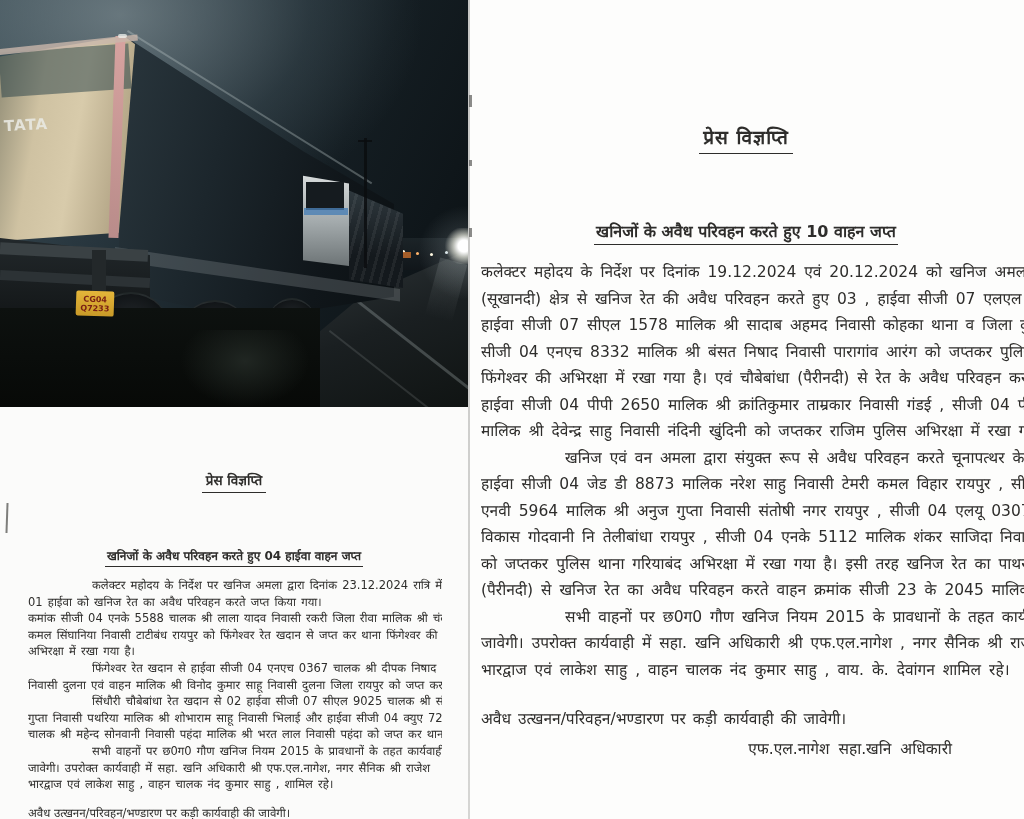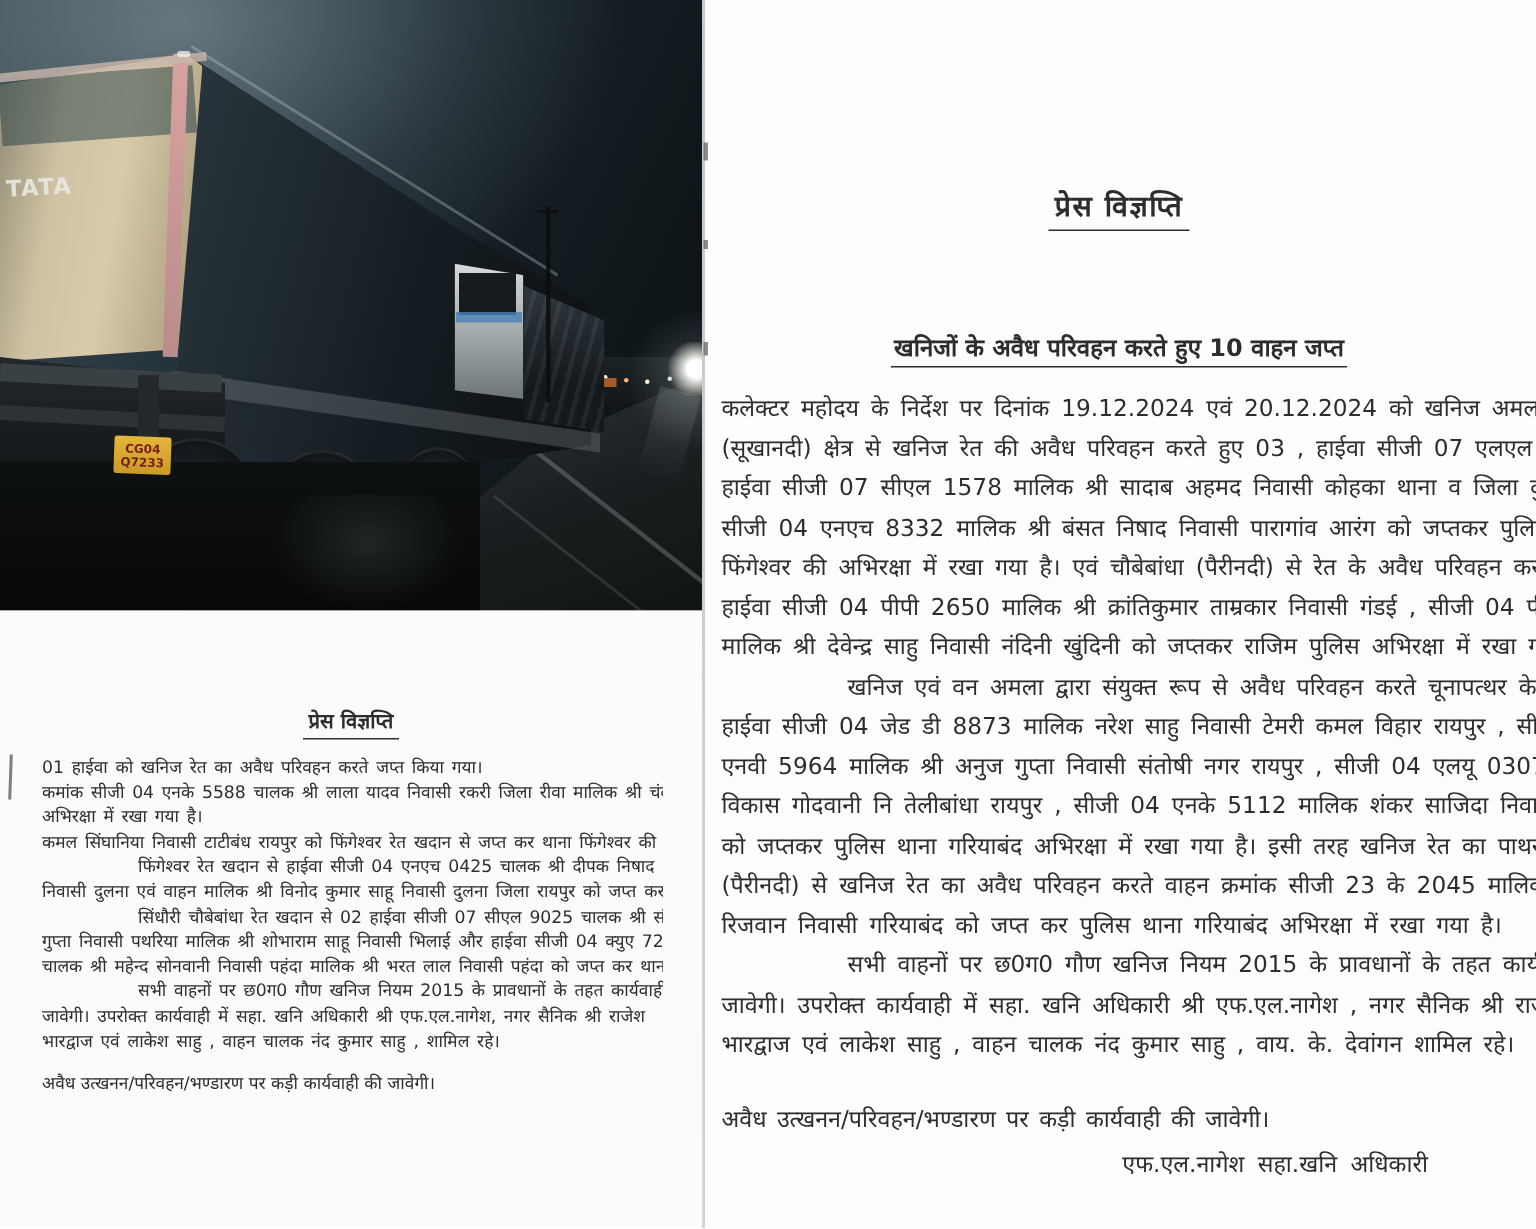--- a/index.html
+++ b/index.html
@@ -158,26 +158,28 @@
     <div class="ph-pole"></div>
     <div class="ph-polebar"></div>
     <div class="ph-glare-halo"></div>
     <div class="ph-glare"></div>
     <div class="ph-glare-streak"></div>
   </div>
 
   <div class="left-page">
     <div class="pen-mark"></div>
     <div class="doc-title ld-title"><span>प्रेस विज्ञप्ति</span></div>
+    <div class="doc-subtitle ld-subtitle"><span>खनिजों के अवैध परिवहन करते हुए 04 हाईवा वाहन जप्त</span></div>
     <div class="ld-body">
+      <div class="line indent">कलेक्टर महोदय के निर्देश पर खनिज अमला द्वारा दिनांक 23.12.2024 रात्रि में</div>
       <div class="line">01 हाईवा को खनिज रेत का अवैध परिवहन करते जप्त किया गया।</div>
       <div class="line">कमांक सीजी 04 एनके 5588 चालक श्री लाला यादव निवासी रकरी जिला रीवा मालिक श्री चंद</div>
+      <div class="line">कमल सिंघानिया निवासी टाटीबंध रायपुर को फिंगेश्वर रेत खदान से जप्त कर थाना फिंगेश्वर की</div>
       <div class="line">अभिरक्षा में रखा गया  है।</div>
-      <div class="line">कमल सिंघानिया निवासी टाटीबंध रायपुर को फिंगेश्वर रेत खदान से जप्त कर थाना फिंगेश्वर की</div>
-      <div class="line indent">फिंगेश्वर रेत खदान से हाईवा सीजी 04 एनएच 0425 चालक श्री दीपक निषाद</div>
+      <div class="line indent">फिंगेश्वर रेत खदान से हाईवा सीजी 04 एनएच 0367 चालक श्री दीपक निषाद</div>
       <div class="line">निवासी दुलना एवं वाहन मालिक श्री विनोद कुमार साहू निवासी दुलना जिला रायपुर को जप्त कर</div>
       <div class="line indent">सिंधौरी चौबेबांधा रेत खदान से 02 हाईवा सीजी 07 सीएल 9025 चालक श्री संजय</div>
       <div class="line">गुप्ता निवासी पथरिया मालिक श्री शोभाराम साहू निवासी भिलाई और हाईवा सीजी 04 क्युए 7233</div>
       <div class="line">चालक श्री महेन्द सोनवानी निवासी पहंदा मालिक श्री भरत लाल निवासी पहंदा को जप्त कर थाना</div>
       <div class="line indent">सभी वाहनों पर छ0ग0 गौण खनिज नियम 2015 के प्रावधानों के तहत कार्यवाही की</div>
       <div class="line">जावेगी। उपरोक्त कार्यवाही में सहा. खनि अधिकारी श्री एफ.एल.नागेश, नगर सैनिक श्री राजेश</div>
       <div class="line">भारद्वाज एवं लाकेश साहु , वाहन चालक नंद कुमार साहु , शामिल रहे।</div>
     </div>
     <div class="ld-footer">अवैध उत्खनन/परिवहन/भण्डारण पर कड़ी कार्यवाही की जावेगी।</div>
 
@@ -193,21 +195,20 @@
       <div class="line">सीजी 04 एनएच 8332 मालिक श्री बंसत निषाद निवासी पारागांव आरंग को जप्तकर पुलिस थाना</div>
       <div class="line">फिंगेश्वर की अभिरक्षा में रखा गया है। एवं चौबेबांधा (पैरीनदी) से रेत के अवैध परिवहन करते हुए 02</div>
       <div class="line">हाईवा सीजी 04 पीपी 2650 मालिक श्री क्रांतिकुमार ताम्रकार निवासी गंडई , सीजी 04 पीएक्स 8515</div>
       <div class="line">मालिक श्री देवेन्द्र साहु निवासी नंदिनी खुंदिनी को जप्तकर राजिम पुलिस अभिरक्षा में रखा गया है।</div>
       <div class="line indent">खनिज एवं वन अमला द्वारा संयुक्त रूप से अवैध परिवहन करते चूनापत्थर के 04</div>
       <div class="line">हाईवा सीजी 04 जेड डी 8873 मालिक नरेश साहु निवासी टेमरी  कमल विहार रायपुर , सीजी 04</div>
       <div class="line">एनवी 5964 मालिक श्री अनुज गुप्ता निवासी संतोषी नगर रायपुर ,  सीजी 04 एलयू 0307 मालिक</div>
       <div class="line">विकास गोदवानी नि तेलीबांधा रायपुर , सीजी 04 एनके 5112 मालिक शंकर साजिदा निवासी रायपुर</div>
       <div class="line">को जप्तकर पुलिस थाना गरियाबंद अभिरक्षा में रखा गया है। इसी तरह खनिज रेत का पाथरमोहद</div>
       <div class="line">(पैरीनदी) से खनिज रेत का अवैध परिवहन करते वाहन क्रमांक सीजी 23 के 2045 मालिक मोहम्मद</div>
-      <div class="line">रिजवान निवासी गरियाबंद को जप्त कर पुलिस थाना गरियाबंद अभिरक्षा में रखा गया है।</div>
       <div class="line indent">सभी वाहनों पर छ0ग0 गौण खनिज नियम 2015 के प्रावधानों के तहत कार्यवाही की</div>
       <div class="line">जावेगी। उपरोक्त कार्यवाही में सहा. खनि अधिकारी श्री एफ.एल.नागेश , नगर सैनिक श्री राजेश</div>
       <div class="line">भारद्वाज एवं लाकेश साहु , वाहन चालक नंद कुमार साहु , वाय. के. देवांगन शामिल रहे।</div>
     </div>
     <div class="rd-footer">अवैध उत्खनन/परिवहन/भण्डारण पर कड़ी कार्यवाही की जावेगी।</div>
     <div class="rd-sign">एफ.एल.नागेश   सहा.खनि अधिकारी</div>
   </div>
 
   <div class="page-edge"></div>
   <div class="edge-speck sp1"></div>

